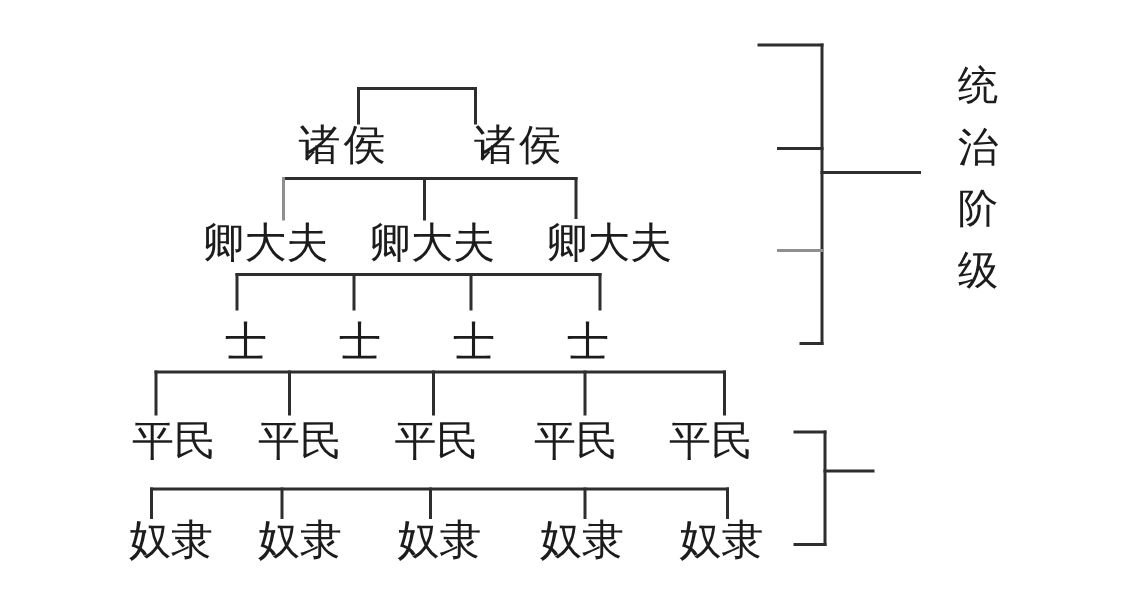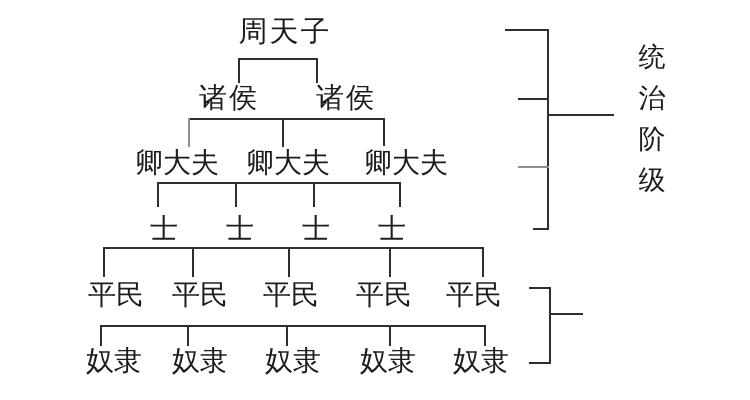--- a/index.html
+++ b/index.html
@@ -32,21 +32,20 @@
     white-space: normal;
   }
   .vlabel.ruling { width: 28px; font-size: 27px; line-height: 41px; }
   .vlabel.ruled  { width: 26px; font-size: 24px; line-height: 24.6px; }
 </style>
 </head>
 <body>
 
 <div class="canvas">
 
-  <div class="node big" style="left:285px;top:16px">周天子</div>
 
   <div class="hl" style="left:238px;top:58px;width:80px"></div>
   <div class="vl" style="left:238px;top:58px;height:25px"></div>
   <div class="vl" style="left:316px;top:58px;height:25px"></div>
 
   <div class="node sp" style="left:229px;top:83px">诸侯</div>
   <div class="node sp" style="left:346px;top:83px">诸侯</div>
 
   <div class="hl" style="left:188px;top:118px;width:197px"></div>
   <div class="vl lite" style="left:188px;top:118px;height:29px"></div>

